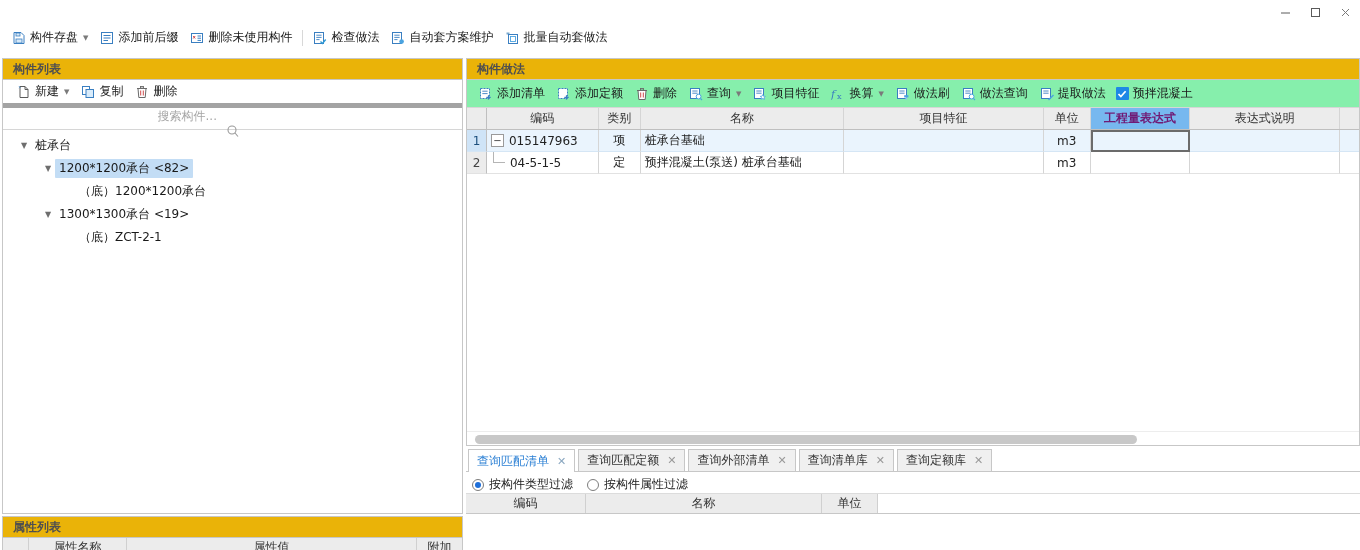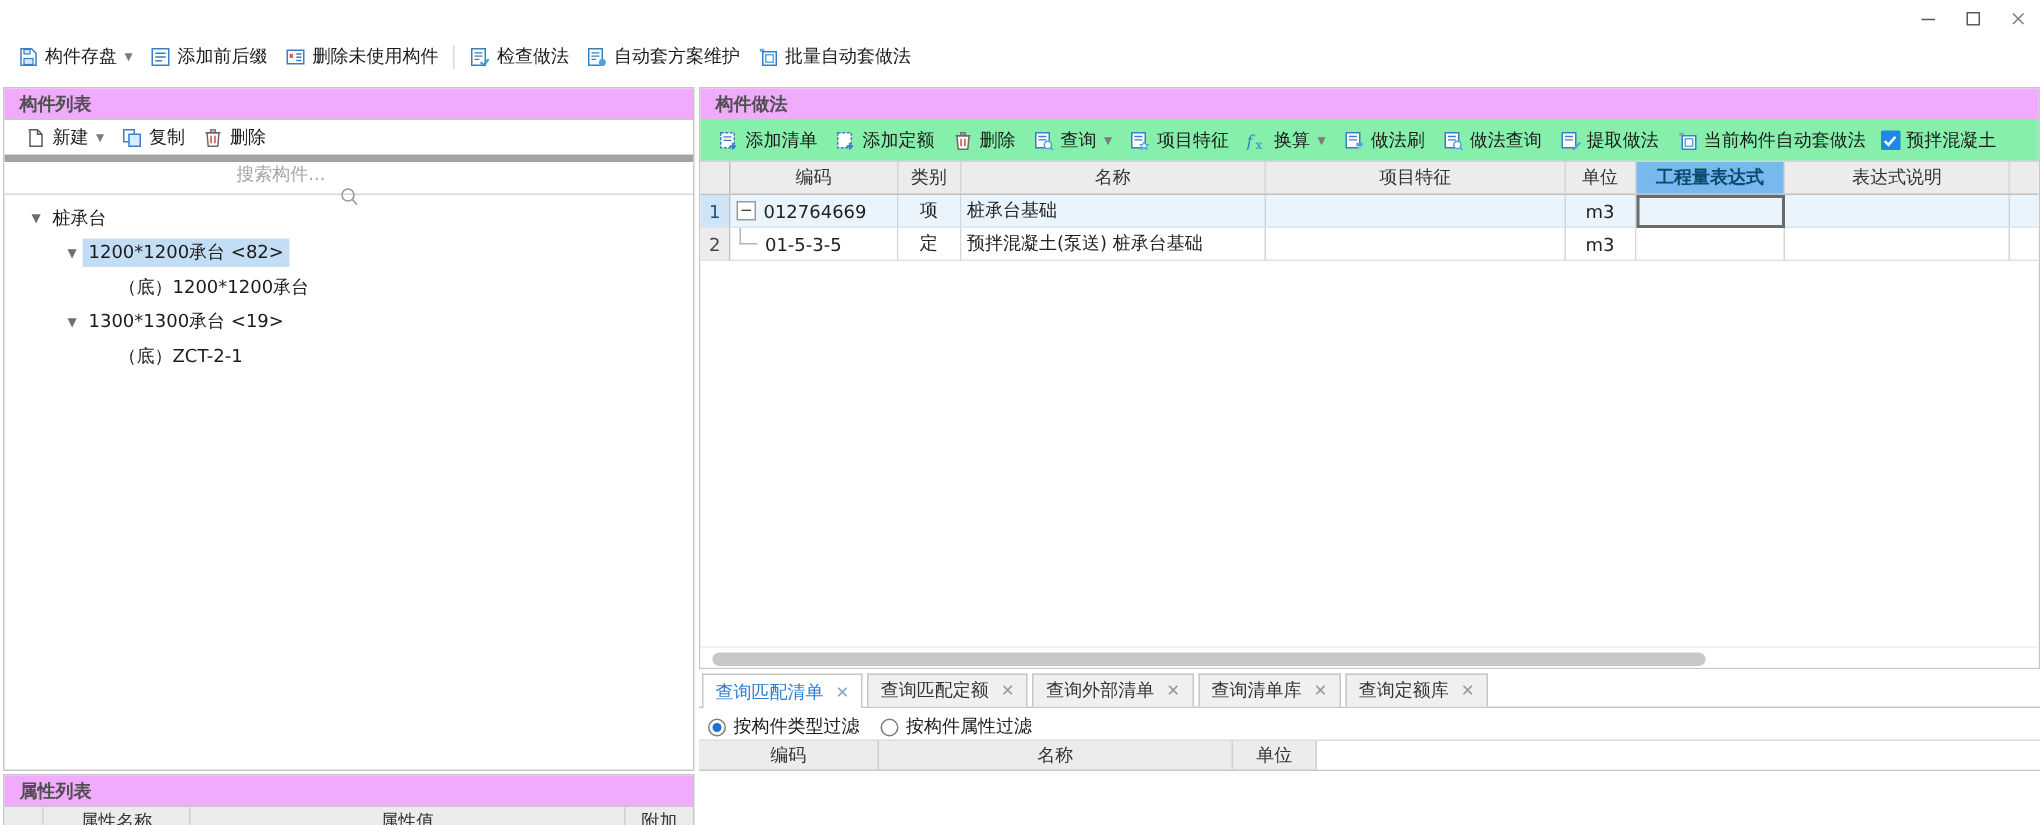--- a/index.html
+++ b/index.html
@@ -24,21 +24,21 @@
   .rb-item .lbl{margin-left:4px;color:#1a1a1a;font-size:12px;}
   .rb-caret{margin-left:5px;color:#7a7a7a;font-size:7px;line-height:1;transform:translateY(1px);}
   .rb-sep{width:1px;height:16px;background:#d8d8d8;margin:0 4px;}
 
   
   .ico{width:14px;height:14px;position:relative;flex:0 0 14px;}
   .ico svg{display:block;width:14px;height:14px;}
 
   
   .panel{position:absolute;border:1px solid #c7c7c7;background:#fff;box-sizing:border-box;}
-  .panel-hd{height:21px;background:#f0abfc;border-bottom:1px solid #c7c7c7;
+  .panel-hd{height:21px;background:#eab308;border-bottom:1px solid #c7c7c7;
             display:flex;align-items:center;padding-left:10px;box-sizing:border-box;
             color:#4f4f4f;font-size:12px;font-weight:bold;}
 
   
   #left-panel{left:2px;top:58px;width:461px;height:456px;}
   .left-tb{height:28px;border-bottom:5px solid #a3a3a3;display:flex;align-items:center;padding-left:8px;box-sizing:border-box;background:#fff;}
   .search-row{height:22px;border-bottom:1px solid #d6d6d6;display:flex;align-items:center;padding:0 8px;box-sizing:border-box;background:#fff;flex-direction:column;}
   .search-row input{border:0;outline:0;flex:1;font-size:12px;color:#333;font-family:"DejaVu Sans","Liberation Sans",sans-serif;background:transparent;}
   .search-row input::placeholder{color:#a6a6a6;}
 
@@ -61,21 +61,21 @@
   .grid{position:relative;background:#fff;}
   .grow{display:flex;height:22px;box-sizing:border-box;}
   .ghead{height:22px;background:#ececec;border-bottom:1px solid #bfbfbf;}
   .gcell{box-sizing:border-box;border-right:1px solid #d5d5d5;display:flex;align-items:center;padding:0 4px;font-size:12px;overflow:hidden;white-space:nowrap;height:100%;}
   .ghead .gcell{justify-content:center;color:#333;}
   .gcell.num{justify-content:center;background:#ececec;color:#444;border-right:1px solid #bfbfbf;}
   .grow.r1 .gcell{background:#eaf4fd;border-bottom:1px solid #d5e6f5;}
   .grow.r1 .gcell.num{background:#cfe4f7;color:#1c4f7c;}
   .grow.r2 .gcell{background:#fff;border-bottom:1px solid #e2e2e2;}
   .grow.r2 .gcell.num{background:#ececec;}
-  .ghead .gcell.hilite{background:#77b8ef;color:#0c4a6e;font-weight:bold;}
+  .ghead .gcell.hilite{background:#77b8ef;color:#701a75;font-weight:bold;}
   .cellsel{border:2px solid #6b6b6b !important;box-sizing:border-box;}
   .ctr{justify-content:center;}
 
   .exp-box{width:11px;height:11px;border:1px solid #9a9a9a;background:#fff;display:inline-flex;align-items:center;justify-content:center;
            font-size:10px;line-height:1;color:#333;margin-right:5px;flex:0 0 11px;}
   .elbow{width:16px;height:11px;position:relative;margin-right:3px;flex:0 0 16px;}
   .elbow:before{content:"";position:absolute;left:2px;top:-6px;width:1px;height:12px;background:#b5b5b5;}
   .elbow:after{content:"";position:absolute;left:2px;top:5px;width:12px;height:1px;background:#b5b5b5;}
 
   
@@ -398,30 +398,20 @@
           <svg viewBox="0 0 14 14">
               <rect x="1.5" y="1.5" width="9" height="10" fill="#fff" stroke="#3a7fc1" stroke-width="1"></rect>
               <line x1="3.3" y1="4" x2="8.6" y2="4" stroke="#3a7fc1" stroke-width=".9"></line>
               <line x1="3.3" y1="6.2" x2="8.6" y2="6.2" stroke="#3a7fc1" stroke-width=".9"></line>
               <path d="M8 12.5l5-5 1 1-5 5z" fill="#4aa3e0"></path>
             </svg>
         </span>
         <span class="lbl">提取做法</span>
       </div>
 
-      <div class="rb-item">
-        <span class="ico">
-          <svg viewBox="0 0 14 14">
-              <path d="M1.5 1.5h3v2h-3z" fill="#7aa8cd"></path>
-              <rect x="3.5" y="3.5" width="9" height="9" fill="#fff" stroke="#3a7fc1" stroke-width="1"></rect>
-              <rect x="5.5" y="5.5" width="5" height="5" fill="none" stroke="#4aa3e0" stroke-width=".9"></rect>
-            </svg>
-        </span>
-        <span class="lbl">当前构件自动套做法</span>
-      </div>
 
       <div class="rb-item" style="padding-left:4px">
         <span class="cbx">
           <svg viewBox="0 0 10 10">
               <path d="M1.5 5l2.4 2.6L8.6 2.2" fill="none" stroke="#fff" stroke-width="1.7"></path>
             </svg>
         </span>
         <span class="lbl">预拌混凝土</span>
       </div>
     </div>
@@ -436,36 +426,36 @@
         <div class="gcell" style="width:47px">单位</div>
         <div class="gcell hilite" style="width:100px">工程量表达式</div>
         <div class="gcell" style="width:150px">表达式说明</div>
         <div class="gcell" style="width:19px;border-right:none"></div>
       </div>
 
       <div class="grow r1">
         <div class="gcell num" style="width:20px">1</div>
         <div class="gcell" style="width:112px">
           <span class="exp-box">−</span>
-          <span>012764669</span>
+          <span>015147963</span>
         </div>
         <div class="gcell ctr" style="width:42px">项</div>
         <div class="gcell" style="width:204px">桩承台基础</div>
         <div class="gcell" style="width:200px"></div>
         <div class="gcell ctr" style="width:47px">m3</div>
         <div class="gcell cellsel" style="width:100px"></div>
         <div class="gcell" style="width:150px"></div>
         <div class="gcell" style="width:19px;border-right:none"></div>
       </div>
 
       <div class="grow r2">
         <div class="gcell num" style="width:20px">2</div>
         <div class="gcell" style="width:112px">
           <span class="elbow"></span>
-          <span>01-5-3-5</span>
+          <span>04-5-1-5</span>
         </div>
         <div class="gcell ctr" style="width:42px">定</div>
         <div class="gcell" style="width:204px">预拌混凝土(泵送) 桩承台基础</div>
         <div class="gcell" style="width:200px"></div>
         <div class="gcell ctr" style="width:47px">m3</div>
         <div class="gcell" style="width:100px"></div>
         <div class="gcell" style="width:150px"></div>
         <div class="gcell" style="width:19px;border-right:none"></div>
       </div>
 

